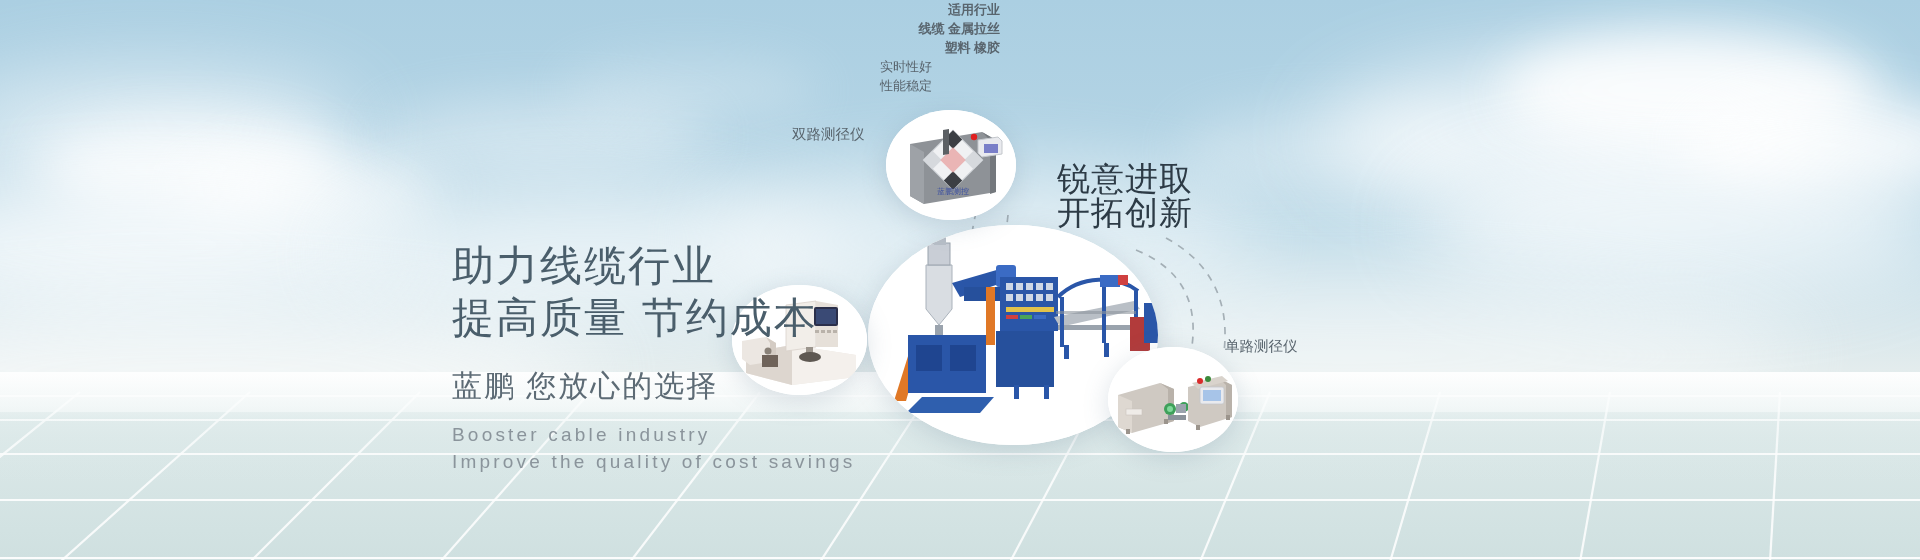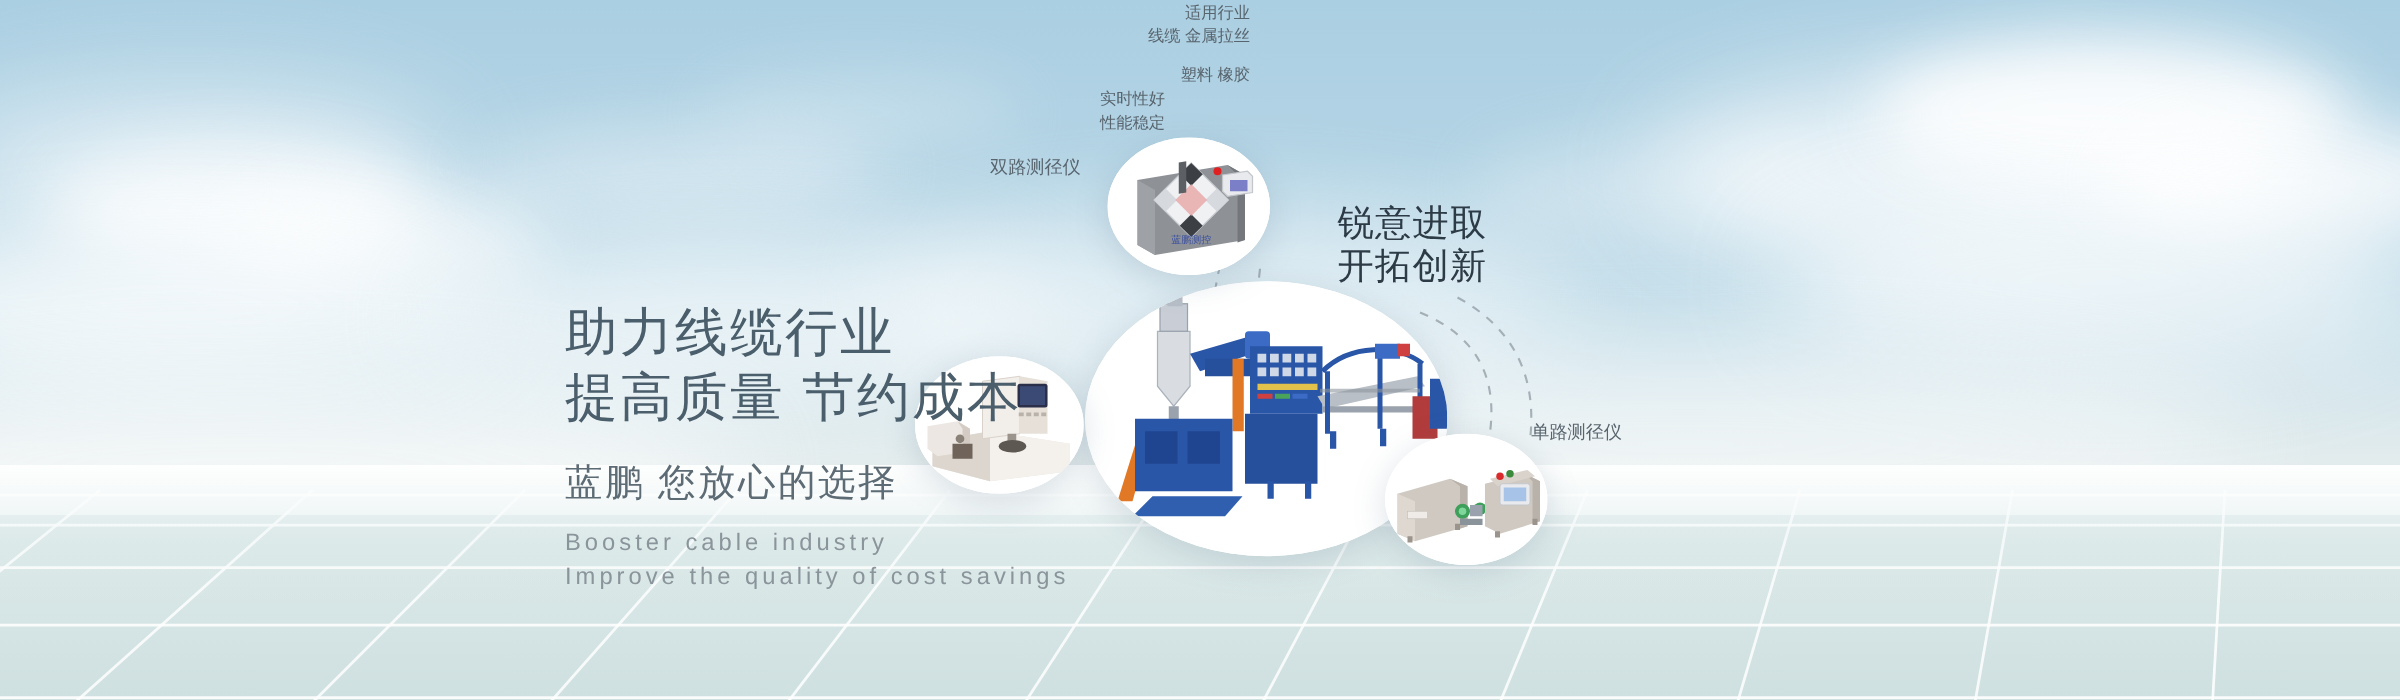--- a/index.html
+++ b/index.html
@@ -59,25 +59,25 @@
   #bubble-main   { left:-12px; top:225px; width:290px; height:220px; border-radius:50%; }
   #bubble-dual   { left:6px;   top:110px; width:130px; height:110px; }
   #bubble-panel  { left:-148px;top:285px; width:135px; height:110px; }
   #bubble-single { left:228px; top:347px; width:130px; height:105px; }
 
   
   .lbl { position:absolute; color:#59656e; font-size:14.5px; line-height:21px; white-space:nowrap; }
   .lbl.sm  { font-size:13px; line-height:19px; }
   #label-dual    { left:-88px;  top:124px; }
   #label-single  { left:345px;  top:336px; }
-  #label-industry{ left:-165px; top:338px; width:120px; text-align:right; }
+  #label-industry{ left:-165px; top:338px; width:120px; text-align:right;font-weight:bold; }
   #label-perf    { left:300px;  top:168px; }
   #slogan {
-    position:absolute; left:190px; top:162px;
-    font-size:29px; line-height:34px; color:#2d3b46; letter-spacing:1px;
+    position:absolute; left:177px; top:162px;
+    font-size:33px; line-height:34px; color:#2d3b46; letter-spacing:1px;
     white-space:nowrap;
   }
 
   #dashes { position:absolute; left:0; top:0; width:1040px; height:560px; pointer-events:none; }
 </style>
 </head>
 <body>
 
 <div id="banner">
 
@@ -326,21 +326,21 @@
       </div>
     </div>
 
     <div class="lbl" id="label-dual">双路测径仪</div>
 
     <div class="lbl" id="label-single">单路测径仪</div>
 
     <div id="label-industry">
       <div class="lbl sm" style="position:static;">适用行业</div>
       <div class="lbl sm" style="position:static;">线缆 金属拉丝</div>
-      <div class="lbl sm" style="position:static;margin-top:12px;">塑料 橡胶</div>
+      <div class="lbl sm" style="position:static;">塑料 橡胶</div>
     </div>
 
     <div id="label-perf">
       <div class="lbl sm" style="position:static;">实时性好</div>
       <div class="lbl sm" style="position:static;">性能稳定</div>
     </div>
 
     <div id="slogan">
       <div>锐意进取</div>
       <div>开拓创新</div>

